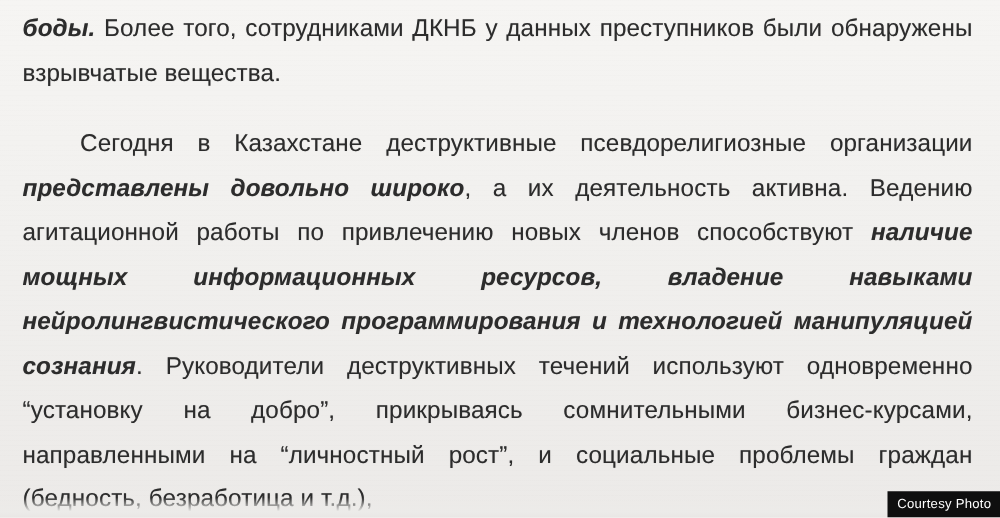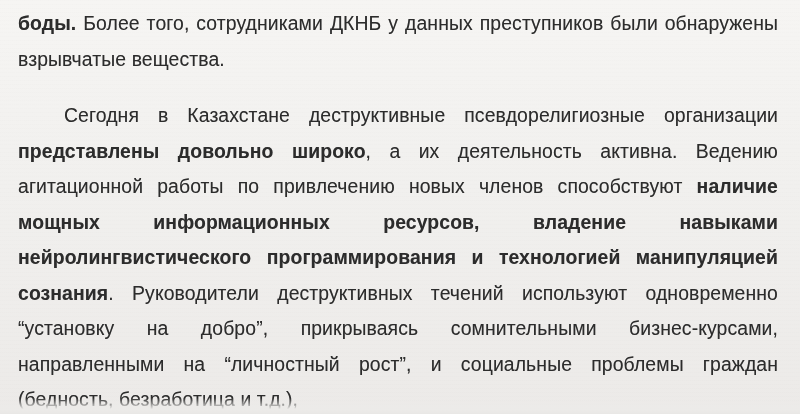--- a/index.html
+++ b/index.html
@@ -35,20 +35,21 @@
   }
   .para.first {
     margin-top: 0;
   }
   .para.second {
     margin-top: 21px;
     text-indent: 46px;
   }
   .para b {
     font-weight: 700;
+    font-style: italic;
   }
   
   .scan-text {
     text-shadow: 0 0 0.6px rgba(60,60,60,0.35);
   }
   
   #bottom-fade {
     position: absolute;
     left: 0;
     right: 0;
@@ -85,13 +86,16 @@
 <div id="page">
 
   <div class="scan-text">
     <p class="para first"><b>боды.</b><span> Более того, сотрудниками ДКНБ у данных преступников были обнаружены взрывчатые вещества.</span></p>
     <p class="para second"><span>Сегодня в Казахстане деструктивные псевдорелигиозные орга­низации </span><b>представлены довольно широко</b><span>, а их деятельность актив­на. Ведению агитационной работы по привлечению новых членов спо­собствуют </span><b>наличие мощных информационных ресурсов, владение навыками нейролингвистического программирования и техноло­гией манипуляцией сознания</b><span>. Руководители деструктивных течений используют одновременно “установку на добро”, прикрываясь сомнительными бизнес-курсами, направленными на “личностный рост”, и социальные проблемы граждан (бедность, безработица и т.д.),</span></p>
   </div>
 
   <div class="noise"></div>
   <div id="bottom-fade"></div>
 
+  <div id="credit">
+    <span>Courtesy Photo</span>
+  </div>
 </div>
 
 </body></html>

